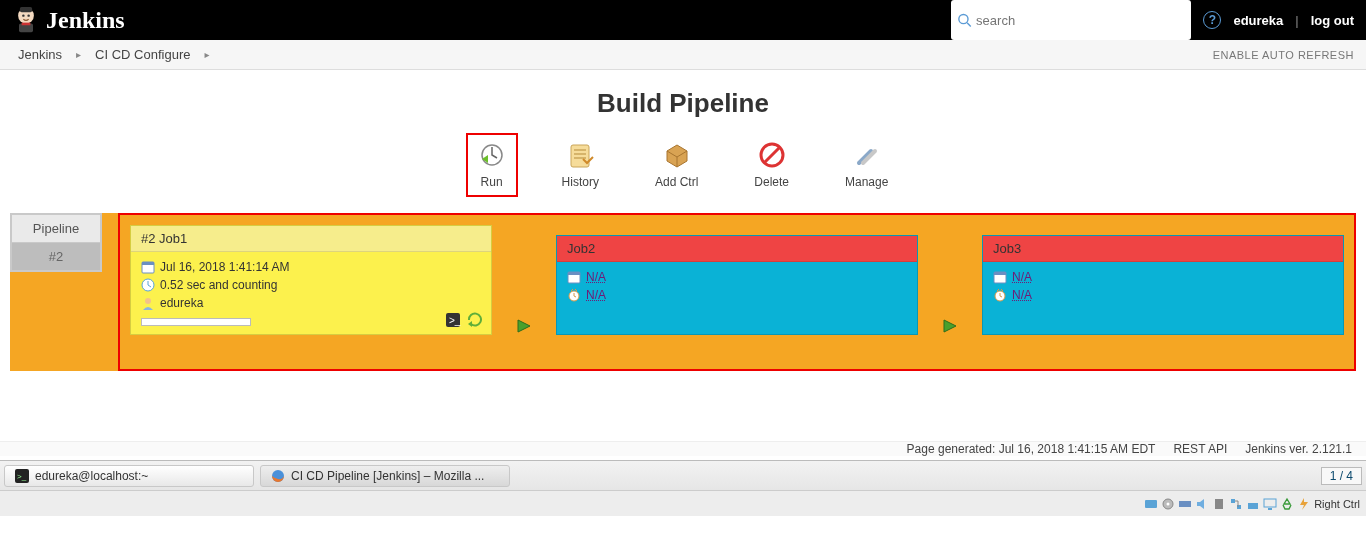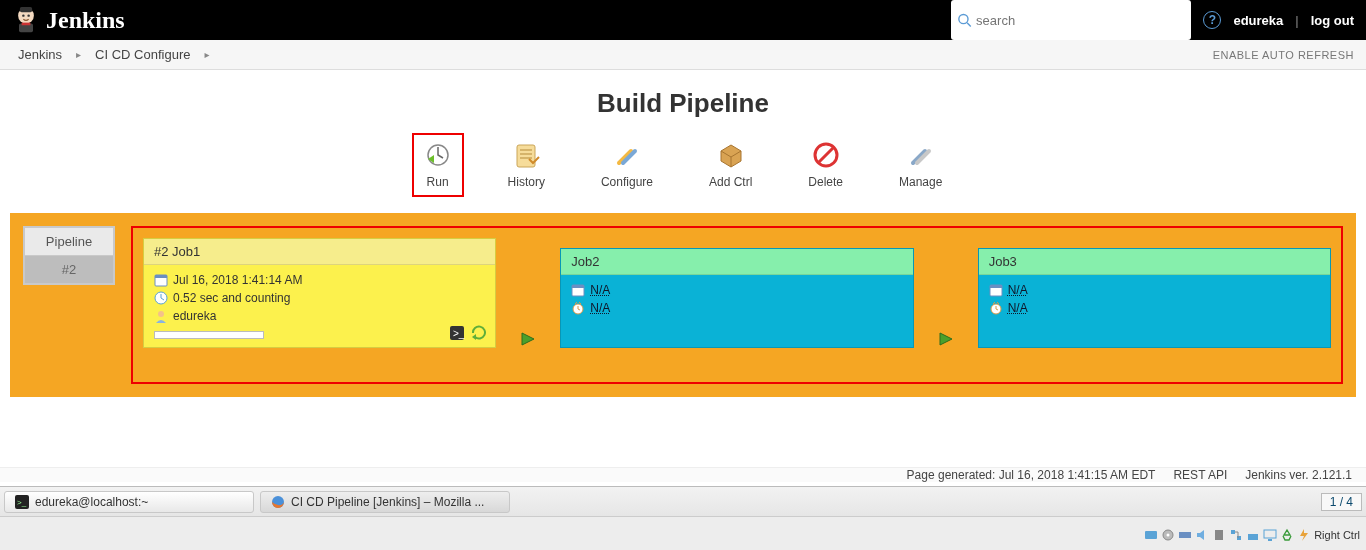--- a/index.html
+++ b/index.html
@@ -28,37 +28,37 @@
 .page-title { text-align: center; font-size: 26px; font-weight: bold; color: #333; margin: 18px 0 14px; }
 
 
 .toolbar { display: flex; justify-content: center; gap: 32px; margin-bottom: 16px; }
 .tool-btn { display: flex; flex-direction: column; align-items: center; gap: 6px; cursor: pointer; padding: 6px 10px; border: 2px solid transparent; }
 .tool-btn.highlighted { border: 2px solid #e00; }
 .tool-icon { width: 28px; height: 28px; display: flex; align-items: center; justify-content: center; }
 .tool-label { font-size: 12px; color: #444; }
 
 
-.pipeline-wrap { background: #f5a623; padding: 13px; margin: 8px 10px; }
+.pipeline-wrap { background: #f5a623; padding: 0; margin: 8px 10px; }
 .pipeline-inner { display: flex; align-items: flex-start; gap: 0; border: 2px solid #e00; padding: 10px 10px 34px 10px; position: relative; }
 .pipeline-label-col-outer { width: 92px; background:#bdbdbd; border:2px solid #c9c9c9; margin-right: 16px; padding:0; }
 .pipeline-label { background: #eaeaea; width:100%; text-align:center; padding: 6px 0; color: #555; font-size: 13px; border-bottom:1px solid #c9c9c9; }
 .pipeline-num { color: #666; padding: 6px 0; font-size: 13px; width:100%; text-align:center; }
 
 .stage-row { display: flex; align-items: flex-end; flex: 1; gap: 14px; }
 .stage-card { flex: 1; border: 1px solid rgba(0,0,0,.15); min-height: 100px; position: relative; }
 .stage-header { padding: 5px 10px; font-size: 13px; border-bottom: 1px solid rgba(0,0,0,.1); }
 .stage-body { padding: 6px 10px 8px; font-size: 12px; }
 .stage-body .row { display: flex; align-items: center; gap: 5px; padding: 2px 0; }
 .mini-icon { width: 14px; height: 14px; flex-shrink: 0; }
-.na-link { text-decoration: underline dotted; color: #0f172a; }
+.na-link { text-decoration: underline dotted; color: #701a75; }
 
 .stage-yellow .stage-header { background: #f6ed8c; }
 .stage-yellow { background: #fcf14d; }
-.stage-blue .stage-header { background: #86efac; }
+.stage-blue .stage-header { background: #ef4444; }
 .stage-blue { background: #0ab2d6; }
 
 .arrow-gap { width: 36px; display: flex; align-items: center; justify-content: center; }
 .arrow-svg { width: 18px; height: 18px; }
 
 .progress { background: #fff; border: 1px solid #bbb; height: 8px; width: 110px; margin-top: 6px; }
 .card-actions { position: absolute; bottom: 6px; right: 8px; display: flex; gap: 6px; }
 .act-icon { width: 16px; height: 16px; cursor: pointer; }
 
 
@@ -128,29 +128,20 @@
     <div class="tool-icon">
       <svg viewBox="0 0 28 28" width="28" height="28">
           <rect x="5" y="4" width="18" height="22" rx="2" fill="#f6dc9a" stroke="#caa559"></rect>
           <line x1="8" y1="9" x2="20" y2="9" stroke="#b58b3b"></line>
           <line x1="8" y1="13" x2="20" y2="13" stroke="#b58b3b"></line>
           <line x1="8" y1="17" x2="20" y2="17" stroke="#b58b3b"></line>
           <path d="M17 18 l4 4 l6-6" stroke="#d08a2a" stroke-width="2" fill="none"></path>
         </svg>
     </div>
     <span class="tool-label">History</span>
-  </div>
-  <div class="tool-btn">
-    <div class="tool-icon">
-      <svg viewBox="0 0 28 28" width="28" height="28">
-          <path d="M6 22 L18 10" stroke="#f4b942" stroke-width="4" stroke-linecap="round"></path>
-          <path d="M10 22 L22 10" stroke="#7aa8d6" stroke-width="4" stroke-linecap="round"></path>
-        </svg>
-    </div>
-    <span class="tool-label">Configure</span>
   </div>
   <div class="tool-btn">
     <div class="tool-icon">
       <svg viewBox="0 0 28 28" width="28" height="28">
           <path d="M4 10 L14 4 L24 10 L24 20 L14 26 L4 20 Z" fill="#d9a353" stroke="#a87530"></path>
           <path d="M4 10 L14 16 L24 10 M14 16 V26" stroke="#a87530" fill="none"></path>
         </svg>
     </div>
     <span class="tool-label">Add Ctrl</span>
   </div>
@@ -298,21 +289,21 @@
     <svg width="14" height="14" viewBox="0 0 14 14">
         <circle cx="7" cy="7" r="6" fill="#4a90d9"></circle>
         <path d="M1 7 a6 6 0 0 0 12 0 q-2 4-6 3 q-4-1-6-3" fill="#e8772e"></path>
       </svg>
     <span>CI CD Pipeline [Jenkins] – Mozilla ...</span>
   </div>
   <div class="task-right">
     <div class="pager">1 / 4</div>
   </div>
 </div>
-<div style="background:#ededed;border-top:1px solid #ccc;height:36px;display:flex;justify-content:flex-end;align-items:center;gap:3px;padding:0 6px;font-size:11px;">
+<div style="background:#ededed;border-top:1px solid #ccc;height:26px;display:flex;justify-content:flex-end;align-items:center;gap:3px;padding:0 6px;font-size:11px;">
   <svg class="tray-icon" viewBox="0 0 14 14">
       <rect x="1" y="3" width="12" height="8" rx="1" fill="#5aa3d6"></rect>
     </svg>
   <svg class="tray-icon" viewBox="0 0 14 14">
       <circle cx="7" cy="7" r="5" fill="#bbb" stroke="#888"></circle>
       <circle cx="7" cy="7" r="1.5" fill="#fff"></circle>
     </svg>
   <svg class="tray-icon" viewBox="0 0 14 14">
       <rect x="1" y="4" width="12" height="6" fill="#6a8fc2"></rect>
     </svg>

